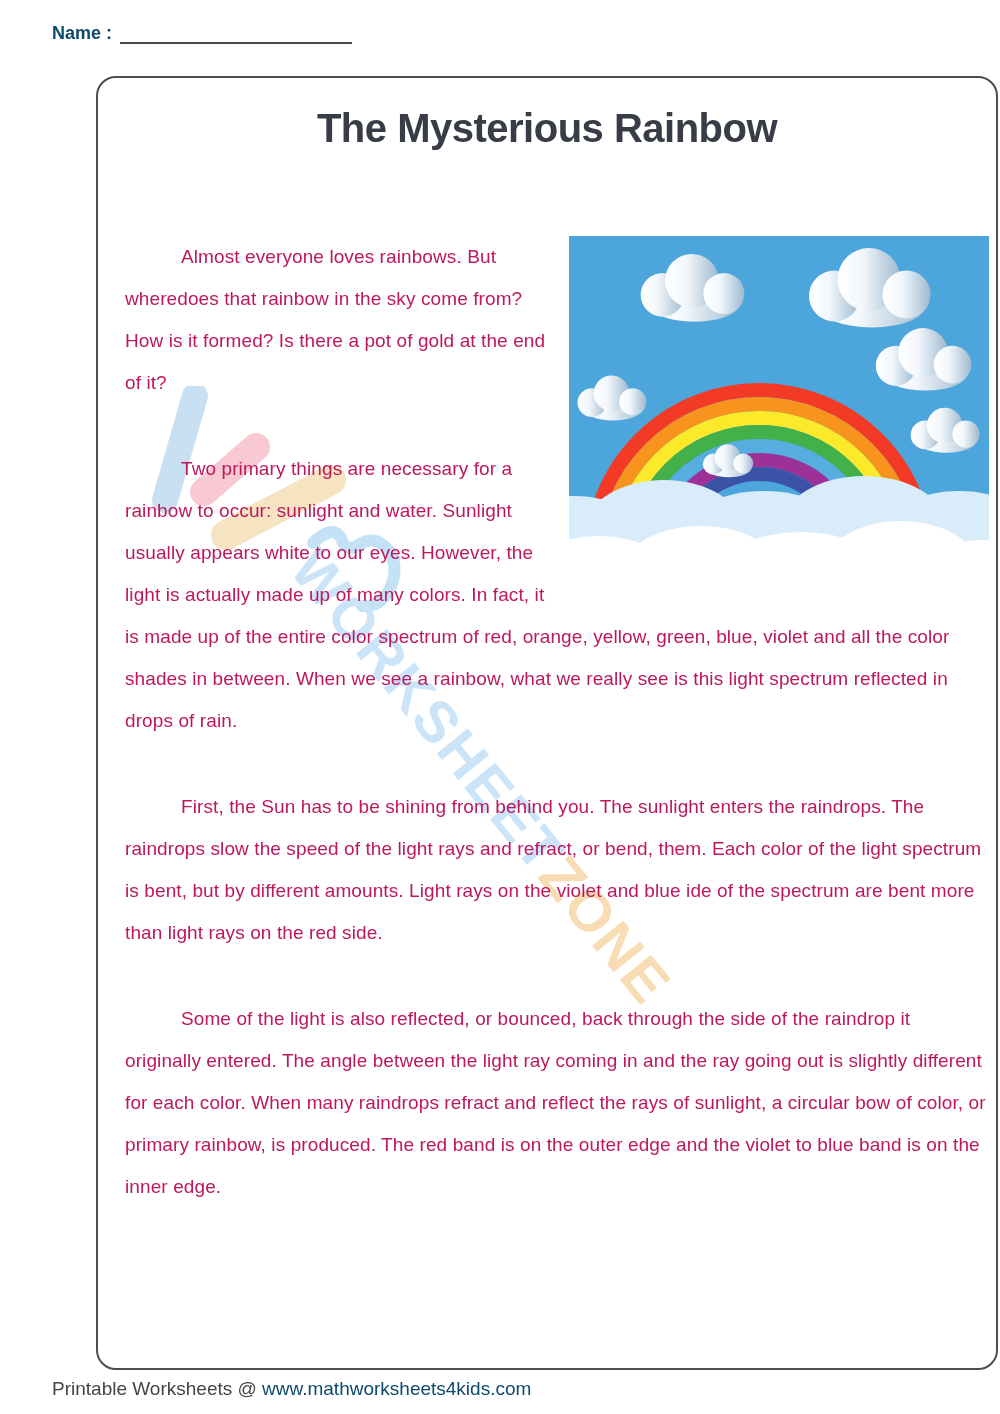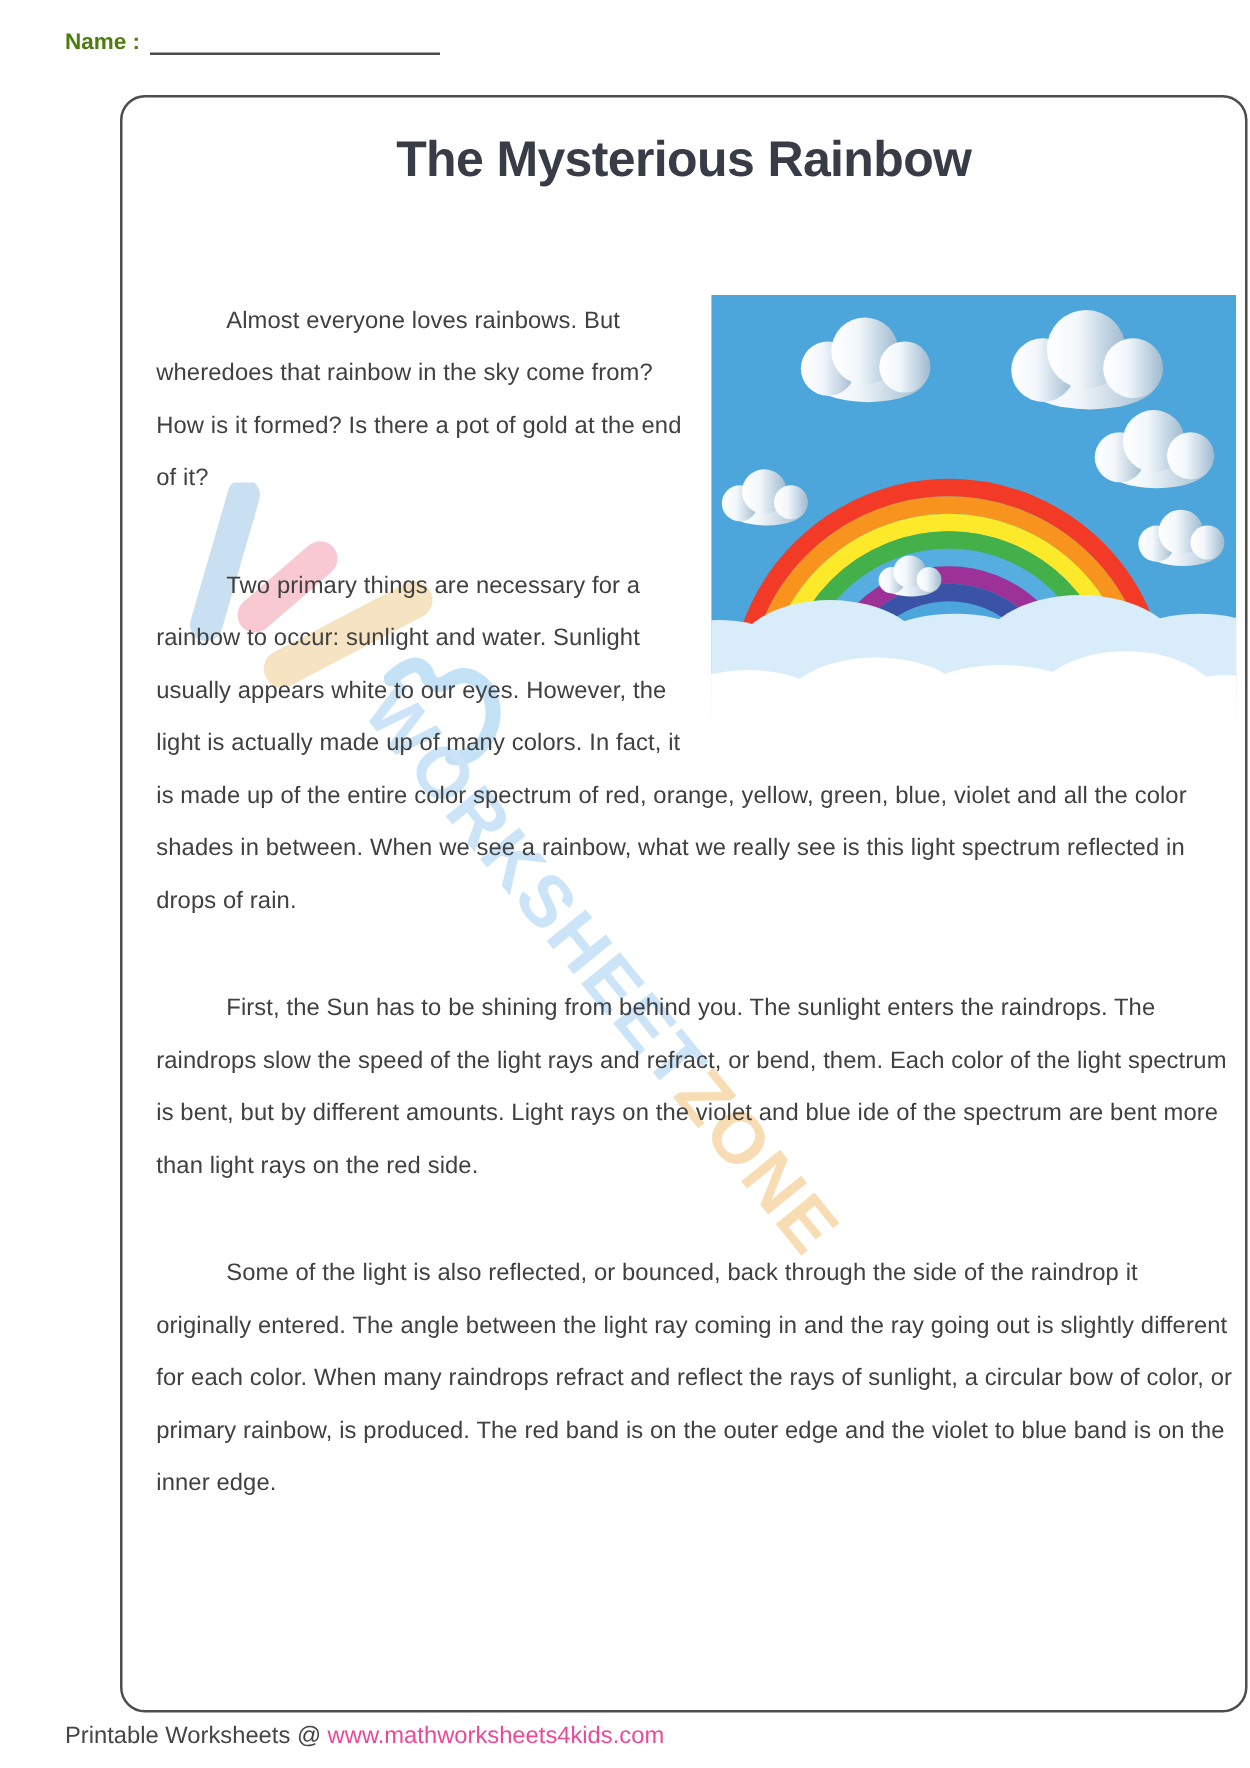--- a/index.html
+++ b/index.html
@@ -1,21 +1,21 @@
 <!DOCTYPE html>
 <html><head>
 <meta charset="utf-8">
 <style>
   html,body{margin:0;padding:0;}
   body{
     width:1000px;height:1414px;position:relative;background:#ffffff;
     font-family:"Liberation Sans", sans-serif;overflow:hidden;
   }
   
-  .name-row{position:absolute;left:52px;top:22px;font-size:18px;font-weight:bold;color:#4d7c0f;z-index:3;}
+  .name-row{position:absolute;left:52px;top:22px;font-size:18px;font-weight:bold;color:#0c4a6e;z-index:3;}
   .name-blank{display:inline-block;width:232px;border-bottom:2px solid #4a4a4a;height:20px;margin-left:8px;vertical-align:bottom;}
   
   .wm-logo{position:absolute;left:138px;top:386px;width:300px;height:245px;z-index:0;opacity:.8;}
   .wm-diag{
     position:absolute;left:330px;top:536px;z-index:0;
     transform:rotate(51deg);transform-origin:0 0;
     font-size:58px;font-weight:bold;letter-spacing:2px;white-space:nowrap;
   }
   .wm-blue{color:#cbe4f8;}
   .wm-orange{color:#f8ddb4;}
@@ -24,31 +24,31 @@
     position:absolute;left:48px;top:76px;width:898px;height:1290px;
     border:2px solid #4d4d4d;border-radius:20px;z-index:1;background:transparent;margin-left:48px;
   }
   .title{position:absolute;left:0;right:0;top:28px;text-align:center;
     font-size:40px;font-weight:bold;color:#373c46;letter-spacing:-.5px;}
   .byline{position:absolute;left:0;right:0;top:84px;text-align:center;
     font-size:18px;font-weight:bold;color:#9b9b9b;}
   
   .content{
     position:absolute;left:27px;top:158px;width:864px;
-    font-size:19px;line-height:42px;color:#404040;letter-spacing:.1px;
+    font-size:19px;line-height:42px;color:#be185d;letter-spacing:.1px;
   }
   .content p{margin:0 0 44px 0;}
   .content p.indent{text-indent:56px;}
   .illus{
     float:right;width:420px;height:362px;margin-left:14px;margin-bottom:8px;
   }
   .illus svg{display:block;}
   
   .footer{position:absolute;left:52px;top:1378px;font-size:19px;color:#454545;z-index:3;}
-  .footer a{color:#ec4899;text-decoration:none;}
+  .footer a{color:#0c4a6e;text-decoration:none;}
 </style>
 </head>
 <body>
 
 <div class="name-row">
   <span>Name :</span><span class="name-blank"></span>
 </div>
 
 <svg class="wm-logo" viewBox="0 0 300 245" aria-hidden="true">
   <line x1="57" y1="10" x2="27" y2="114" stroke="#bcd9ef" stroke-width="26" stroke-linecap="round"></line>

